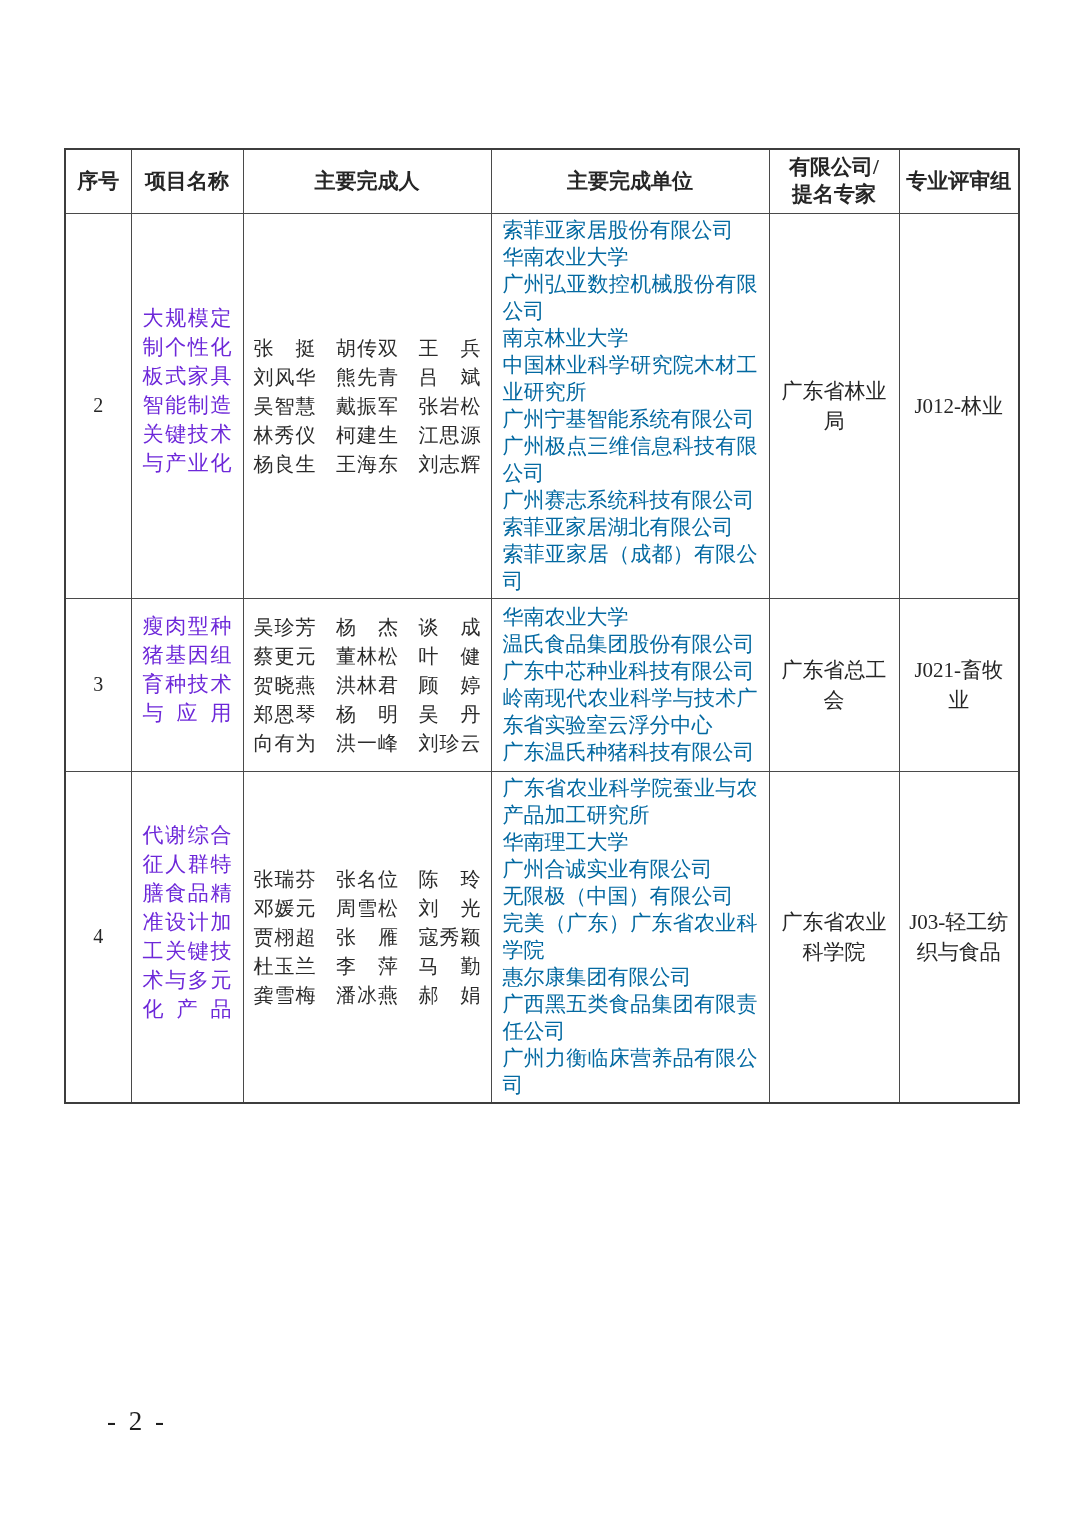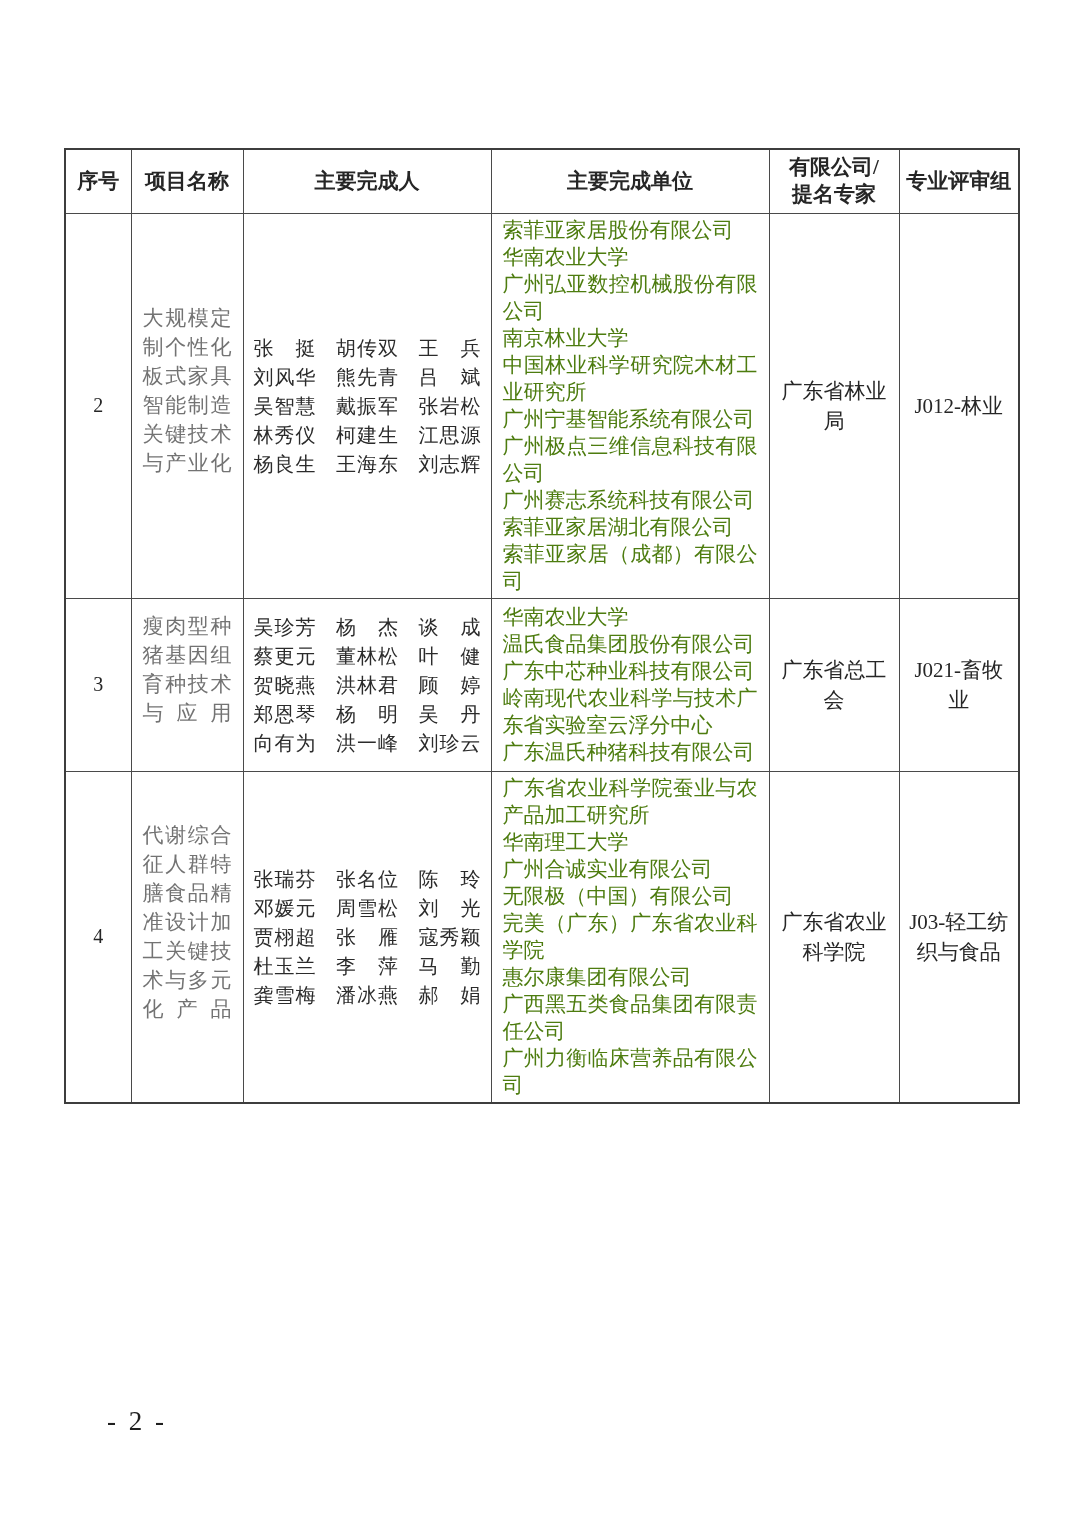--- a/index.html
+++ b/index.html
@@ -41,21 +41,21 @@
   tr.row-h2 > td { height: 173px; }
   tr.row-h3 > td { height: 310px; }
 
   td.cell-index { text-align: center; font-size: 20px; }
 
   td.cell-project { padding: 0 11px; }
   .project-text {
     text-align: justify;
     text-justify: inter-character;
     line-height: 29px;
-    color: #737373;
+    color: #6d28d9;
   }
   
   .project-text::after { content: ""; display: inline-block; width: 100%; }
 
   td.cell-names { padding: 12px 10px; }
   .names-grid {
     display: grid;
     grid-template-columns: repeat(3, 62px);
     justify-content: space-between;
     row-gap: 9px;
@@ -70,21 +70,21 @@
     white-space: nowrap;
     color: #2b2b2b;
   }
 
   td.cell-units { padding: 3px 11px; }
   .unit-line {
     text-align: justify;
     text-justify: inter-character;
     line-height: 27px;
     font-feature-settings: "halt" 1;
-    color: #4d7c0f;
+    color: #0369a1;
   }
 
   td.cell-nominator { text-align: center; padding: 0 6px; line-height: 30px; }
   td.cell-review   { text-align: center; padding: 12px 8px; line-height: 30px; }
 
   .page-number {
     position: absolute;
     left: 107px;
     top: 1406px;
     font-size: 27px;

